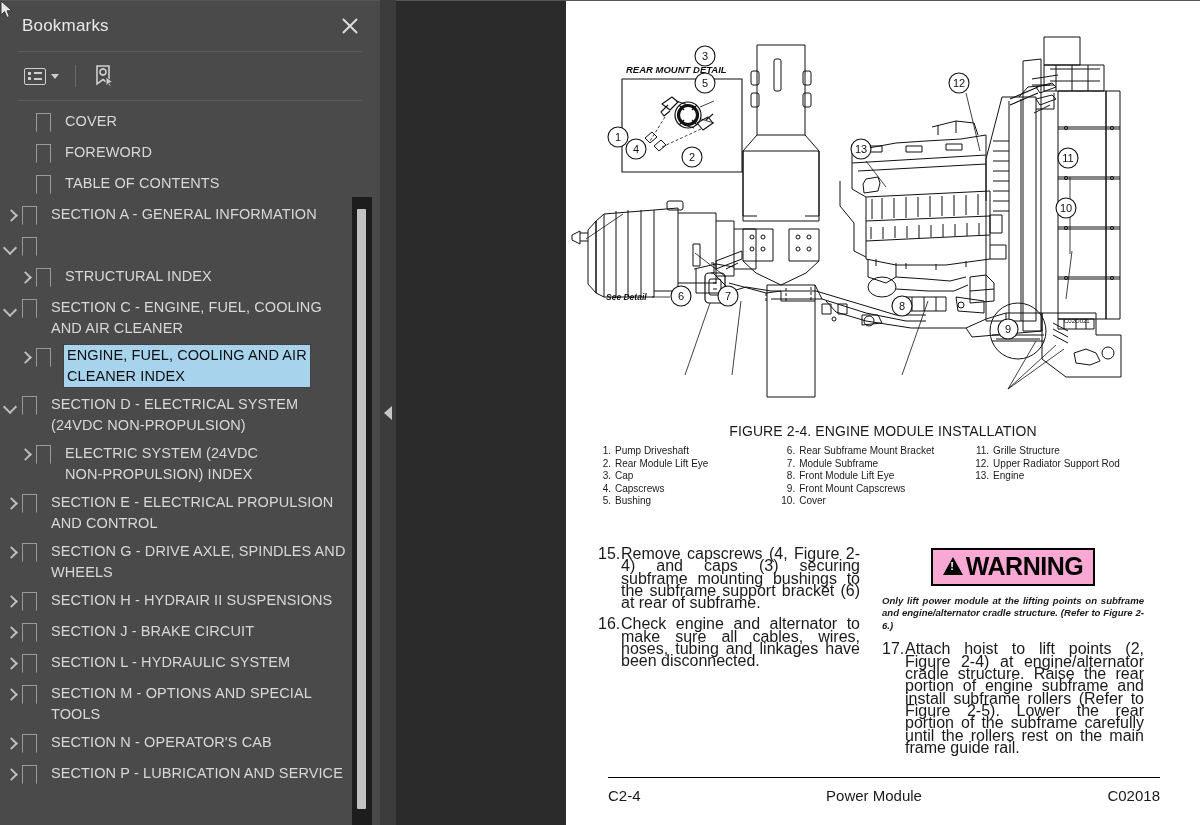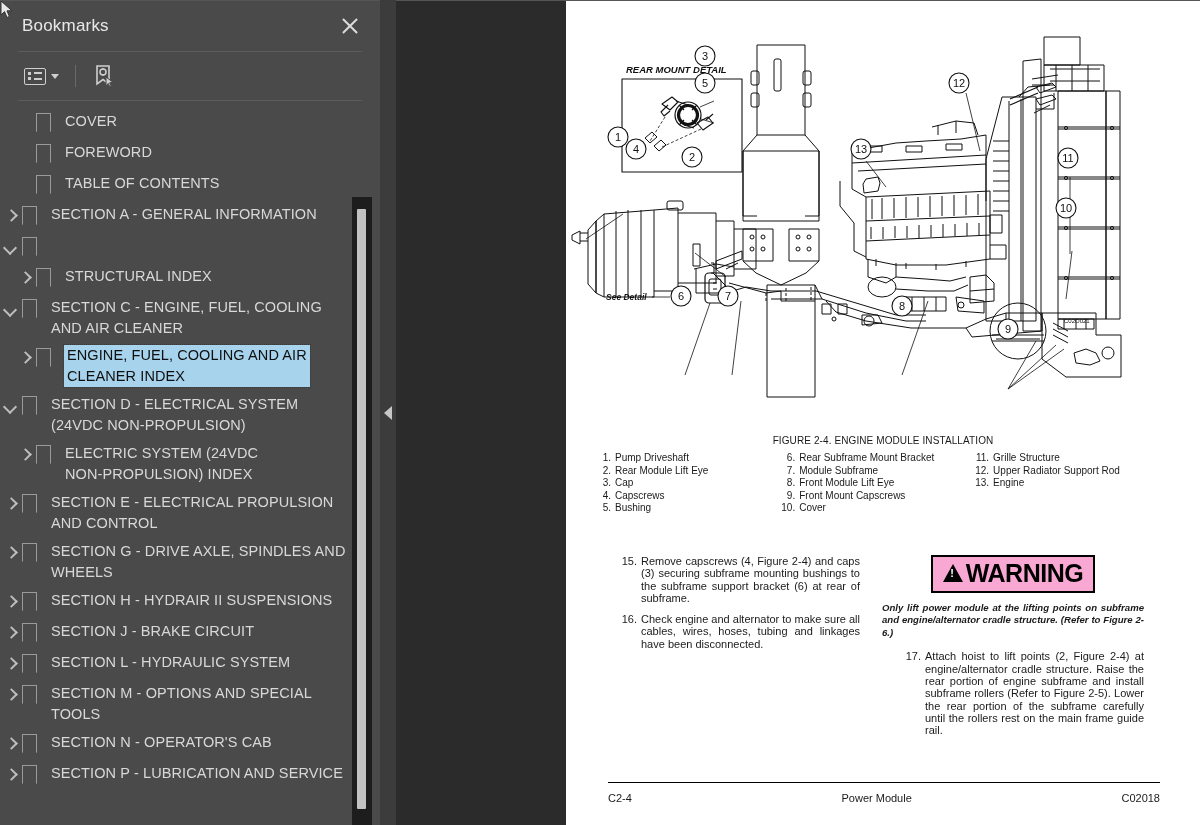--- a/index.html
+++ b/index.html
@@ -140,41 +140,41 @@
   }
   .page {
     position: absolute; left: 170px; top: 0;
     width: 634px; height: 825px; background: #ffffff;
   }
 
   .fig-wrap { position: relative; width: 634px; height: 420px; }
   .fig-svg { position: absolute; left: 0; top: 0; }
 
   .fig-caption {
-    text-align: center; font-size: 10px; color: #1a1a1a;
+    text-align: center; font-size: 14px; color: #1a1a1a;
     font-family: "Liberation Sans", sans-serif;
-    margin-top: 14px; letter-spacing: .1px;
+    margin-top: 2px; letter-spacing: .1px;
   }
   .parts {
     display: flex; margin: 6px 0 0 0; padding: 0 34px 0 28px;
     font-size: 10px; color: #1a1a1a; line-height: 12.6px;
   }
   .parts .col { }
   .parts .col.c1 { width: 190px; }
   .parts .col.c2 { width: 200px; }
   .parts .col.c3 { width: 200px; }
   .parts .pitem { display: flex; }
   .parts .pnum { width: 17px; text-align: right; margin-right: 4px; }
 
   .cols {
     display: flex; margin-top: 40px; padding: 0 30px 0 32px; gap: 22px;
   }
   .col-left { width: 262px; }
   .col-right { width: 262px; }
-  .step { display: flex; margin-bottom: 9px; font-size: 11px; color:#1a1a1a; line-height:12.3px;margin-left:20px; }
+  .step { display: flex; margin-bottom: 9px; font-size: 16px; color:#1a1a1a; line-height:12.3px; }
   .step .n { width: 19px; flex: 0 0 19px; text-align: right; margin-right: 4px; }
   .step .t { flex: 1 1 auto; text-align: justify; }
 
   .warnbox {
     border: 2.5px solid #000; padding: 2px 10px 3px;
     display: inline-block; margin: 0 auto 9px; background: #f9a8d4;
   }
   .warn-center { text-align: center; }
   .warn-inner { display: flex; align-items: center; justify-content: center; gap: 2px; }
   .warn-tri {
@@ -191,21 +191,21 @@
   .warn-body {
     font-size: 9.6px; font-style: italic; font-weight: bold; color:#1a1a1a;
     line-height: 12.5px; text-align: justify; margin-bottom: 11px;
   }
 
   .footer {
     position: absolute; left: 0; bottom: 22px; width: 634px;
     padding: 0 40px 0 42px;
   }
   .footer-rule { height: 1px; background: #000; margin-bottom: 9px; }
-  .footer-row { display: flex; justify-content: space-between; font-size: 11px; color: #1a1a1a; }
+  .footer-row { display: flex; justify-content: space-between; font-size: 15px; color: #1a1a1a; }
 
   .cursor {
     position: absolute; left: 0px; top: 0px; width: 14px; height: 20px;
     pointer-events: none;
   }
 </style>
 </head>
 <body>
 
 <div class="app">

